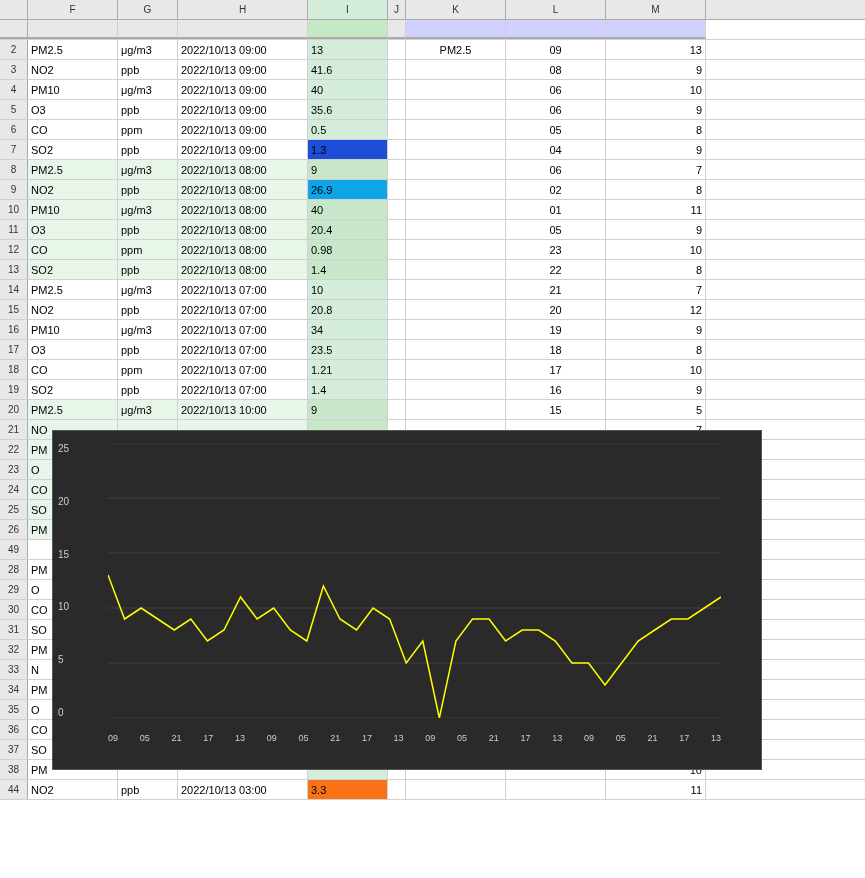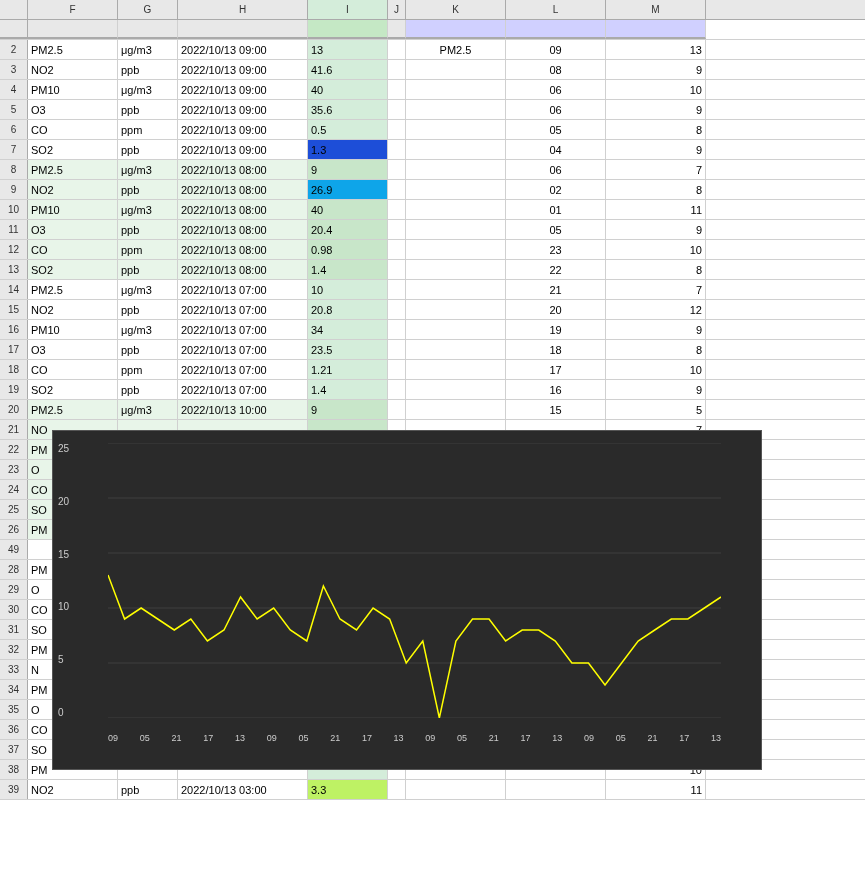--- a/index.html
+++ b/index.html
@@ -597,25 +597,25 @@
     <div class="cell col-f cell-f" style="background:#fff">PM</div>
     <div class="cell col-g cell-g" style="background:#fff"></div>
     <div class="cell col-h cell-h" style="background:#fff"></div>
     <div class="cell col-i cell-i" style="background:#d4edda"></div>
     <div class="cell col-j cell-j"></div>
     <div class="cell col-k cell-k cell-center"></div>
     <div class="cell col-l cell-l cell-center"></div>
     <div class="cell col-m cell-m cell-right">10</div>
   </div>
       <div class="data-row">
-    <div class="cell row-num-cell row-header-cell">39</div>
+    <div class="cell row-num-cell row-header-cell">44</div>
     <div class="cell col-f cell-f" style="background:#fff">NO2</div>
     <div class="cell col-g cell-g" style="background:#fff">ppb</div>
     <div class="cell col-h cell-h" style="background:#fff">2022/10/13 03:00</div>
-    <div class="cell col-i cell-i" style="background:#bef264">3.3</div>
+    <div class="cell col-i cell-i" style="background:#f97316">3.3</div>
     <div class="cell col-j cell-j"></div>
     <div class="cell col-k cell-k cell-center"></div>
     <div class="cell col-l cell-l cell-center"></div>
     <div class="cell col-m cell-m cell-right">11</div>
   </div>
     </div>
 
   <div class="chart-container">
     <div class="chart-title"></div>
     <div class="chart-area">

